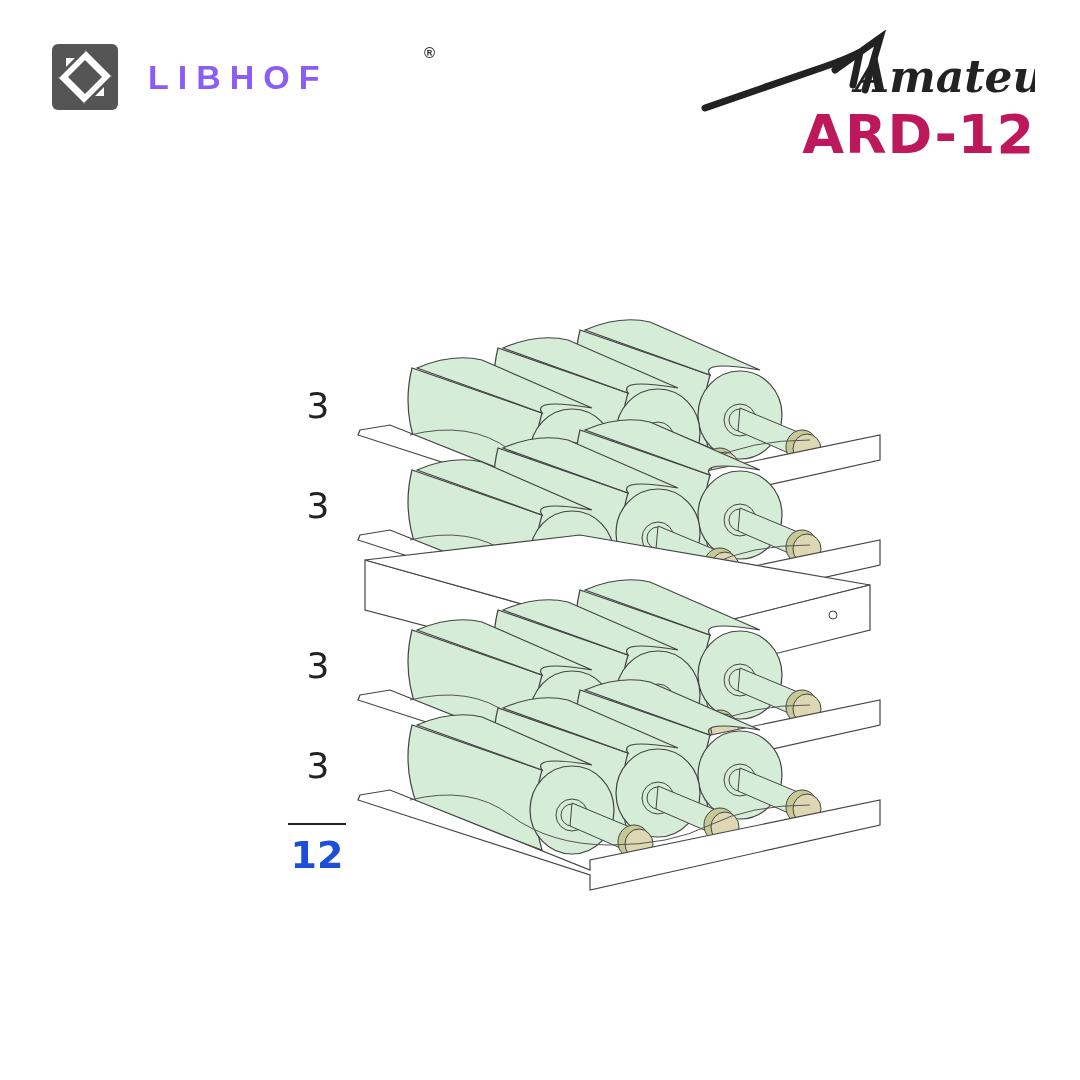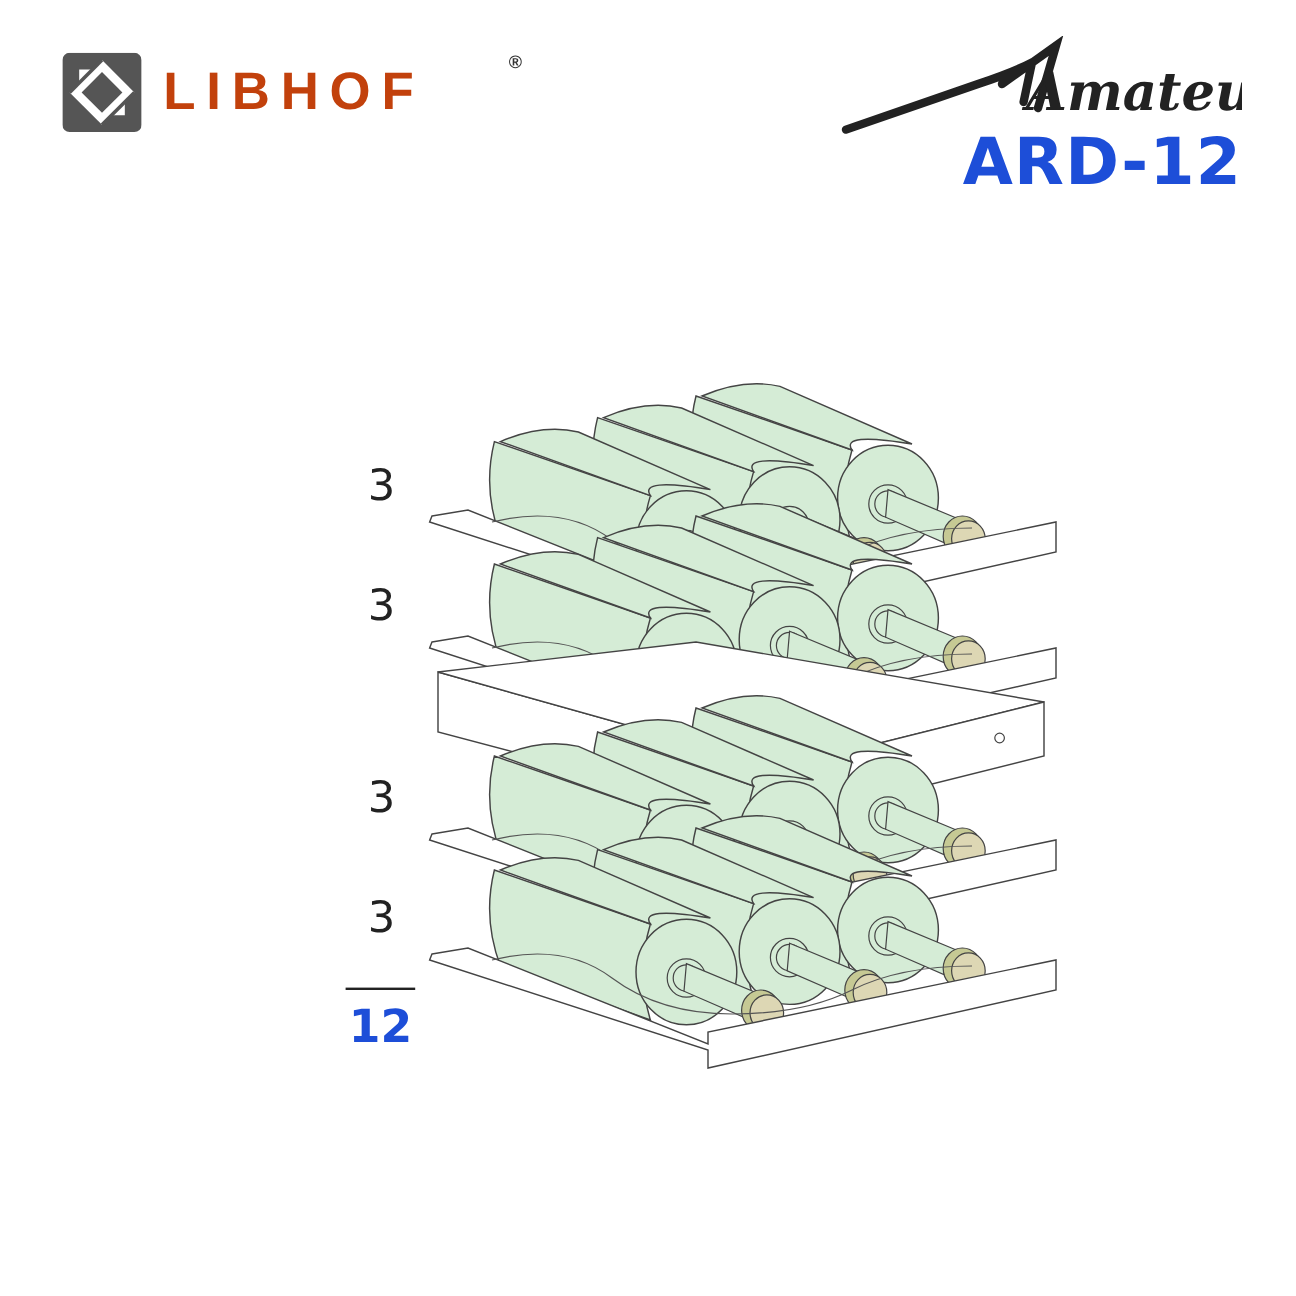--- a/index.html
+++ b/index.html
@@ -1,23 +1,23 @@
 <!DOCTYPE html>
 <html><head>
   <meta charset="utf-8">
   <style>
     html, body { margin: 0; padding: 0; background: #ffffff; }
     body { width: 1080px; height: 1080px; position: relative; overflow: hidden; font-family: "Liberation Sans", sans-serif; }
     .brand { position: absolute; left: 52px; top: 44px; height: 66px; display: flex; align-items: center; }
     .brand-logo { width: 66px; height: 66px; }
-    .brand-name { margin-left: 18px; font-size: 44px; font-weight: bold; letter-spacing: 9px; color: #c2410c; font-family: "Liberation Sans", sans-serif; line-height: 1; }
+    .brand-name { margin-left: 30px; font-size: 34px; font-weight: bold; letter-spacing: 9px; color: #8b5cf6; font-family: "Liberation Sans", sans-serif; line-height: 1; }
     .brand-reg { position: absolute; left: 372px; top: 0; font-size: 15px; color: #333; font-weight: bold; }
     .model { position: absolute; right: 45px; top: 30px; width: 340px; height: 130px; }
     .model-script { position: absolute; left: 0; top: 0; width: 340px; height: 90px; }
-    .model-name { position: absolute; right: 0; top: 78px; font-size: 54px; font-weight: bold; color: #1d4ed8; letter-spacing: 1px; font-family: "DejaVu Sans", sans-serif; line-height: 1; }
+    .model-name { position: absolute; right: 0; top: 78px; font-size: 54px; font-weight: bold; color: #be185d; letter-spacing: 1px; font-family: "DejaVu Sans", sans-serif; line-height: 1; }
     .counts { position: absolute; left: 288px; top: 380px; width: 60px; }
     .count { position: absolute; left: 0; width: 60px; text-align: center; font-size: 36px; color: #222; font-family: "DejaVu Sans", sans-serif; line-height: 1; }
     .total-line { position: absolute; left: 288px; top: 823px; width: 58px; height: 2px; background: #222; }
     .total { position: absolute; left: 288px; top: 836px; width: 58px; text-align: center; font-size: 38px; font-weight: bold; color: #1d4ed8; font-family: "DejaVu Sans", sans-serif; line-height: 1; }
     .illustration { position: absolute; left: 350px; top: 310px; width: 550px; height: 590px; }
   </style>
 </head>
 <body>
 
 <div class="brand">

